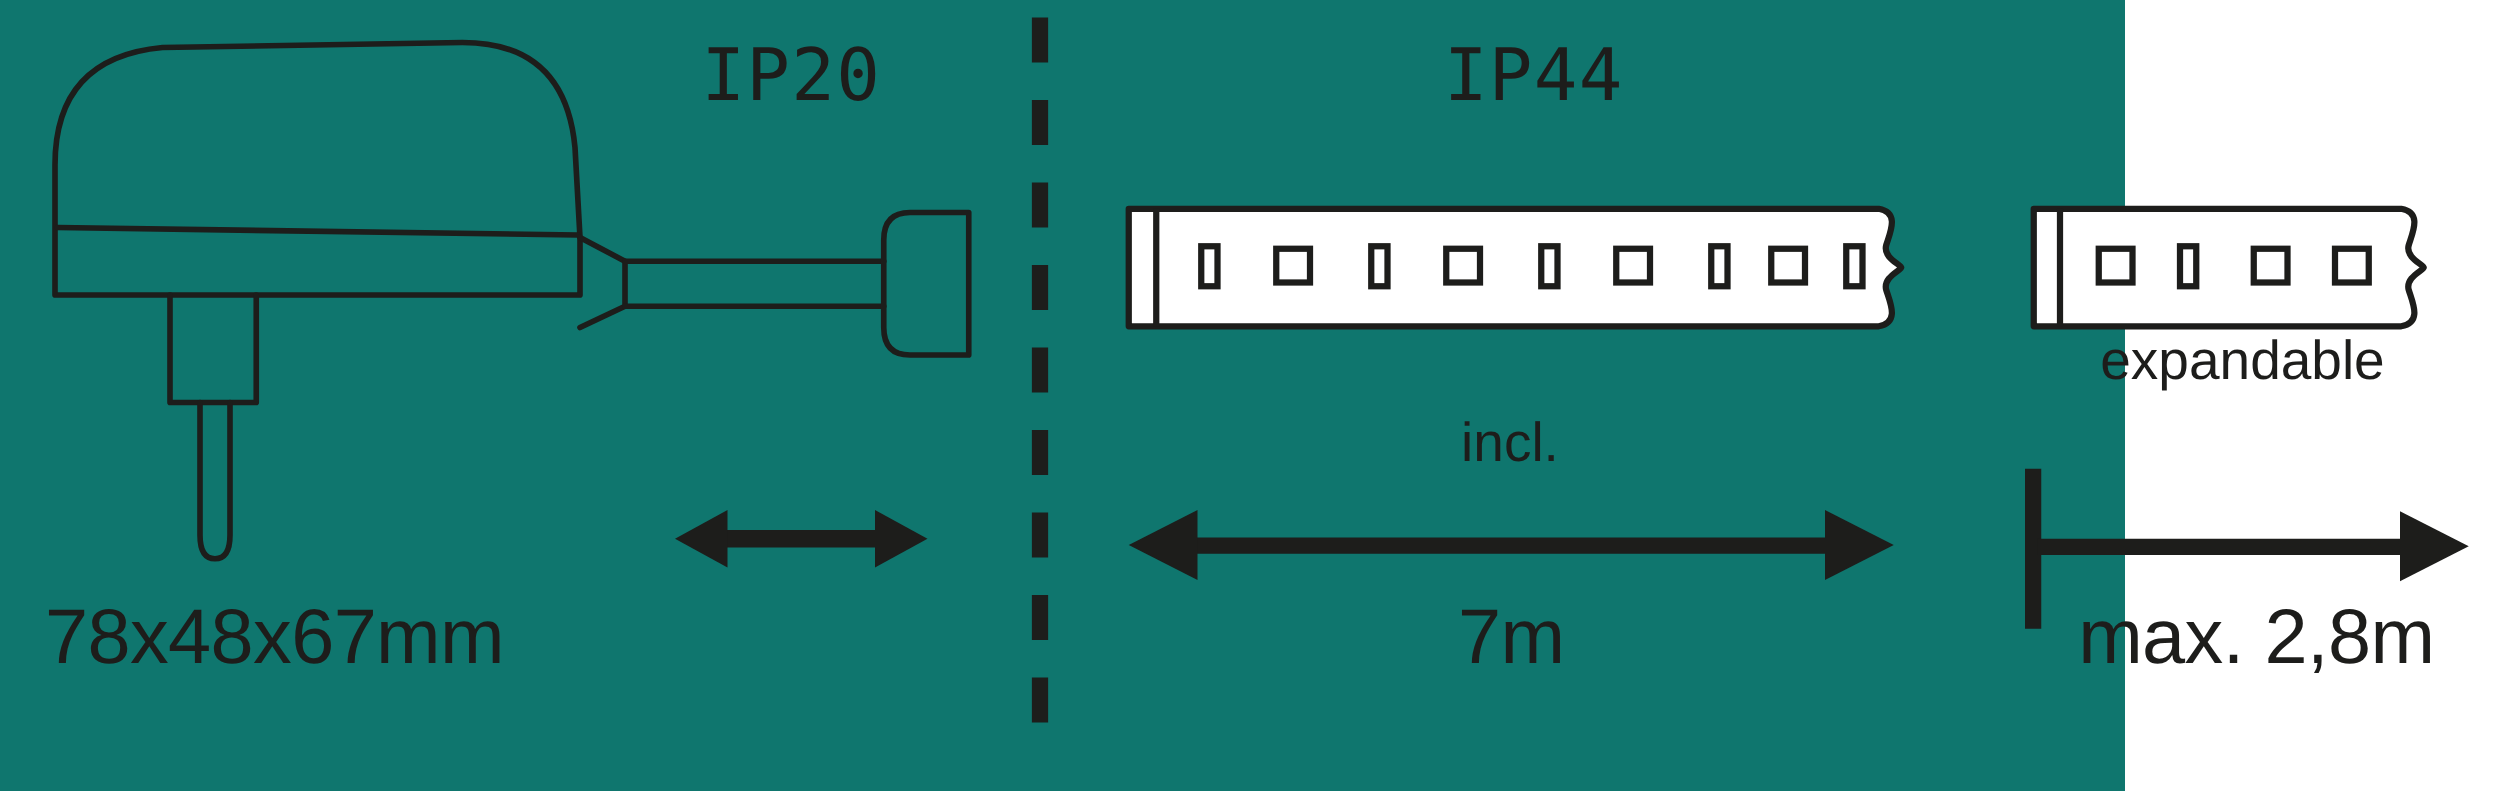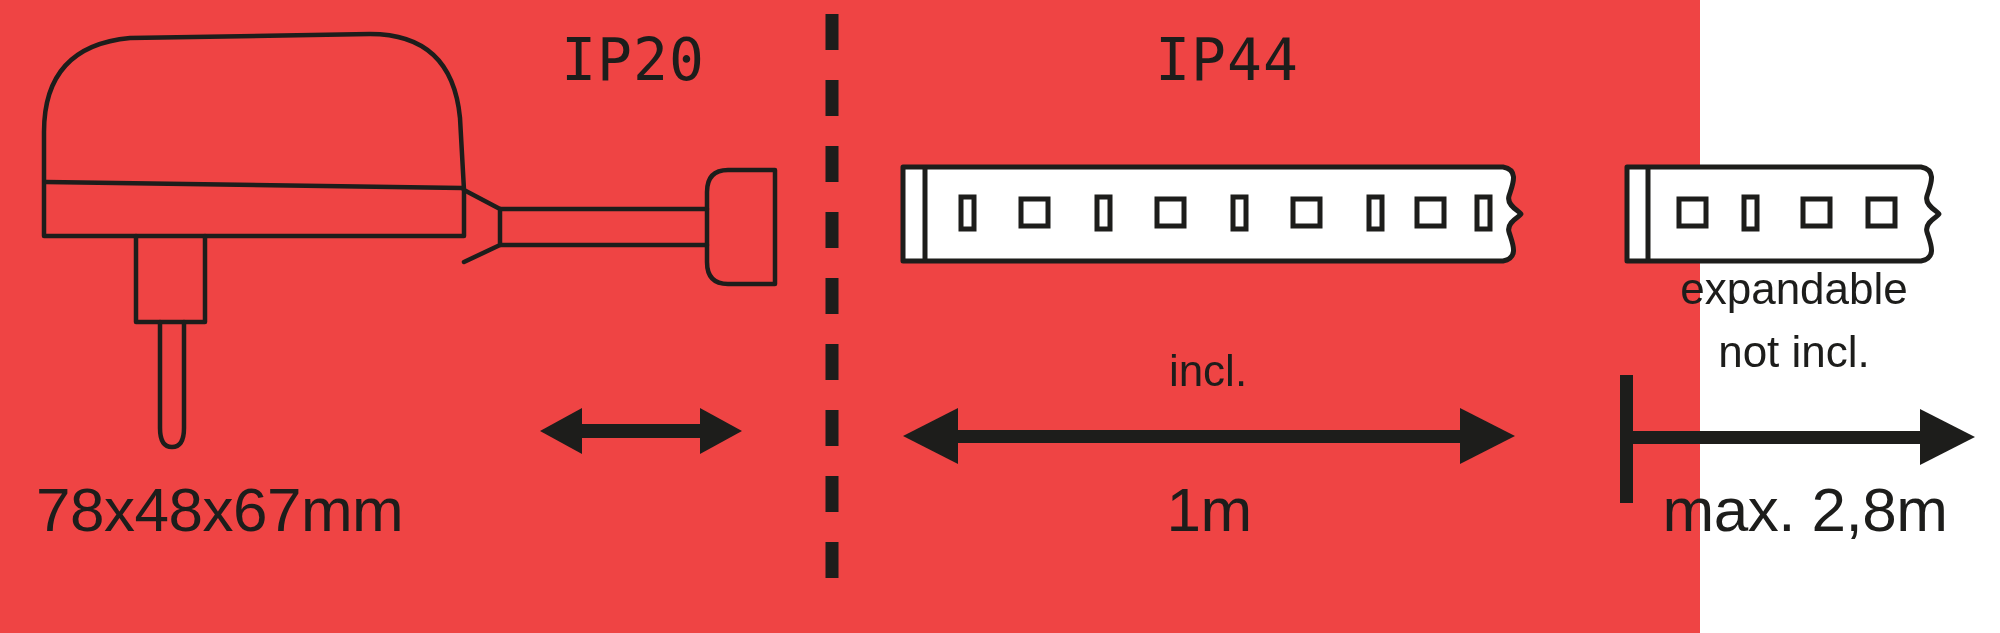--- a/index.html
+++ b/index.html
@@ -10,21 +10,21 @@
   body {
     width: 2000px;
     height: 633px;
     font-family: "DejaVu Sans", sans-serif;
     overflow: hidden;
   }
   #diagram-root {
     position: relative;
     width: 1700px;
     height: 633px;
-    background: #ef4444;
+    background: #0f766e;
     text-align: right;
   }
   #diagram-svg {
     position: absolute;
     left: 0;
     top: 0;
     width: 2000px;
     height: 633px;
     display: block;
   }
@@ -165,23 +165,22 @@
 
   </svg>
 
   <div class="label ip-label center-x" style="left:633px; top:31px;">IP20</div>
 
   <div class="label ip-label center-x" style="left:1227px; top:31px;">IP44</div>
 
   <div class="label dim-label" style="left:36px; top:479px;">78x48x67mm</div>
 
 
-  <div class="label note-label center-x" style="left:1208px; top:333px;margin-top:16px;">incl.</div>
+  <div class="label note-label center-x" style="left:1208px; top:333px;">incl.</div>
 
-  <div class="label dim-label center-x" style="left:1209px; top:479px;">1m</div>
+  <div class="label dim-label center-x" style="left:1209px; top:479px;">7m</div>
 
   <div class="label note-label center-x" style="left:1794px; top:267px;">expandable</div>
 
-  <div class="label note-label center-x" style="left:1794px; top:330px;">not incl.</div>
 
   <div class="label dim-label center-x" style="left:1805px; top:479px;">max. 2,8m</div>
 
 </div>
 
 </body></html>

